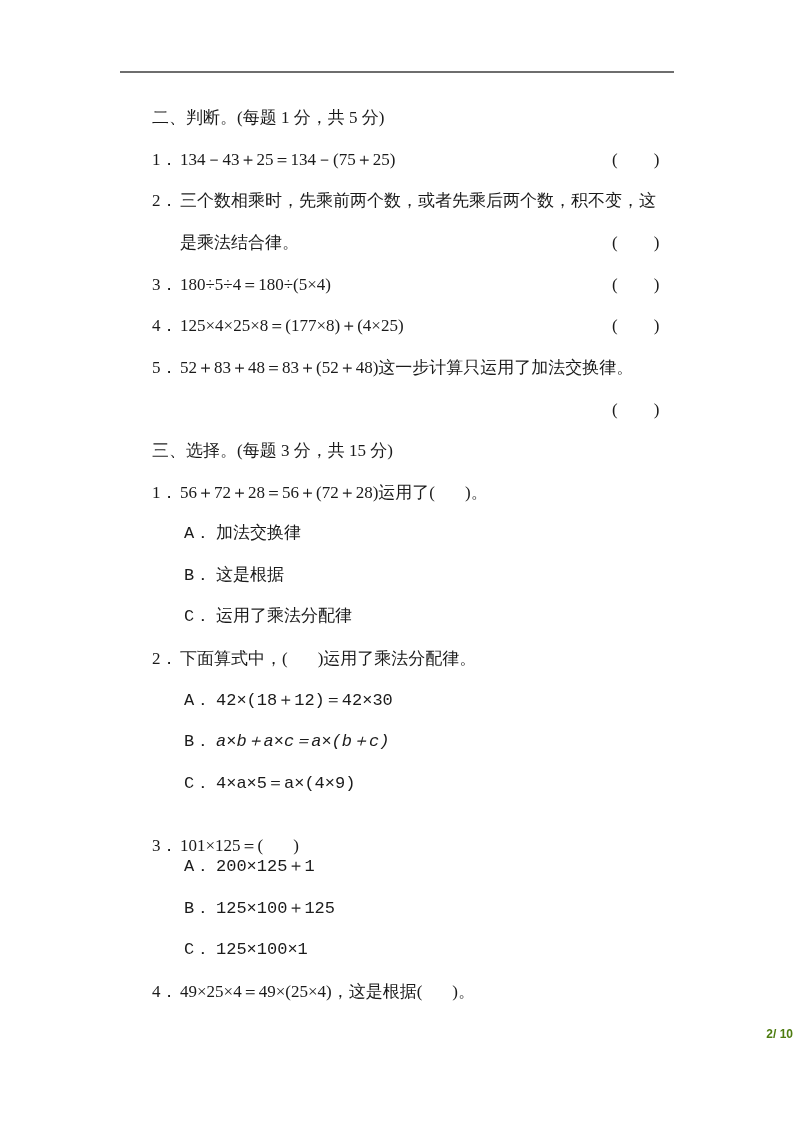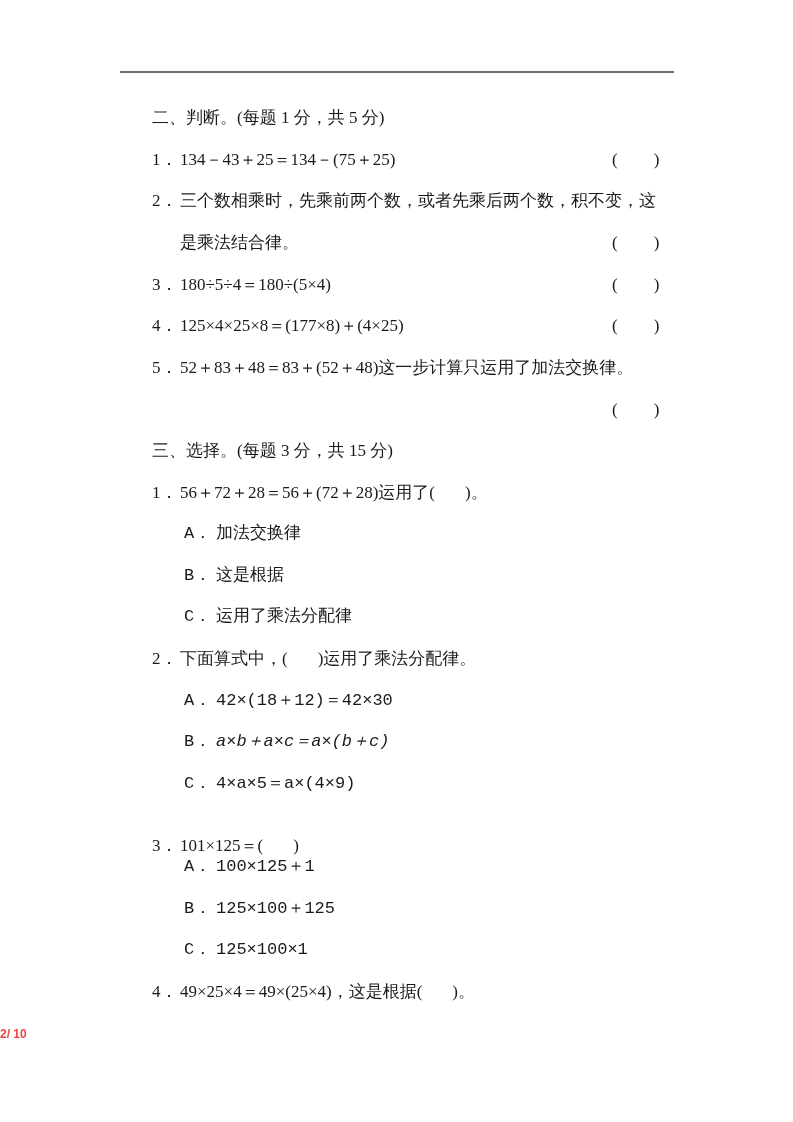--- a/index.html
+++ b/index.html
@@ -56,25 +56,25 @@
     }
     .opt-label {
       display: inline-block;
       width: 32px;
     }
     .page-num {
       position: absolute;
       left: 0;
       width: 793px;
       top: 1027px;
-      text-align: left;
+      text-align: right;
       font-family: "Liberation Sans", "DejaVu Sans", sans-serif;
       font-weight: bold;
       font-size: 12px;
-      color: #ef4444;
+      color: #4d7c0f;
     }
   </style>
 </head>
 <body>
 
 <div class="rule"></div>
 
 <div class="line" style="top:108px">二、判断。(每题 1 分，共 5 分)</div>
 
 <div class="line" style="top:150px">
@@ -128,21 +128,21 @@
   <span class="opt-label">B．</span><span style="font-style:italic">a×b＋a×c＝a×(b＋c)</span>
 </div>
 <div class="line indent" style="top:774px">
   <span class="opt-label">C．</span><span>4×a×5＝a×(4×9)</span>
 </div>
 
 <div class="line" style="top:836px">
   <span class="num">3．</span><span>101×125＝(</span><span class="inline-gap"></span><span>)</span>
 </div>
 <div class="line indent" style="top:857px">
-  <span class="opt-label">A．</span><span>100×125＋1</span>
+  <span class="opt-label">A．</span><span>200×125＋1</span>
 </div>
 <div class="line indent" style="top:899px">
   <span class="opt-label">B．</span><span>125×100＋125</span>
 </div>
 <div class="line indent" style="top:940px">
   <span class="opt-label">C．</span><span>125×100×1</span>
 </div>
 
 <div class="line" style="top:982px">
   <span class="num">4．</span><span>49×25×4＝49×(25×4)，这是根据(</span><span class="inline-gap"></span><span>)。</span>

